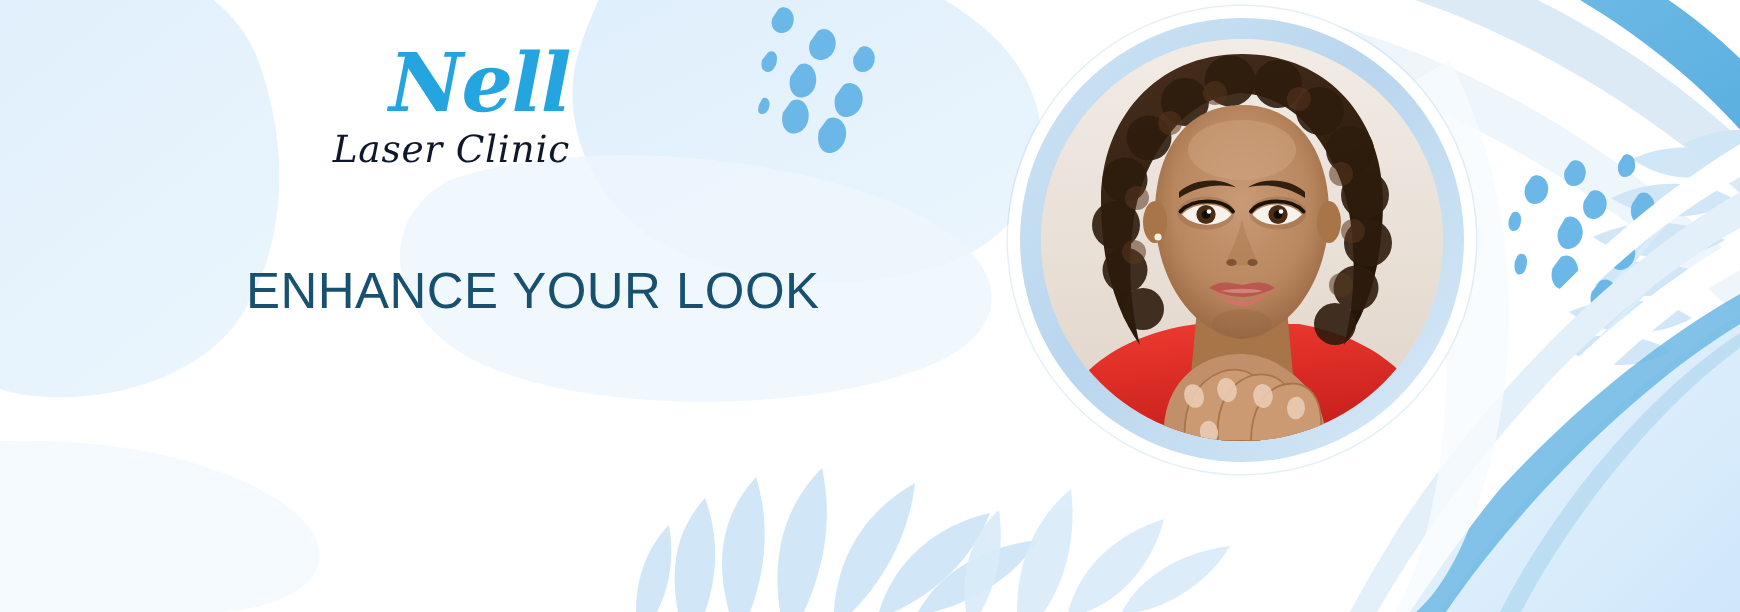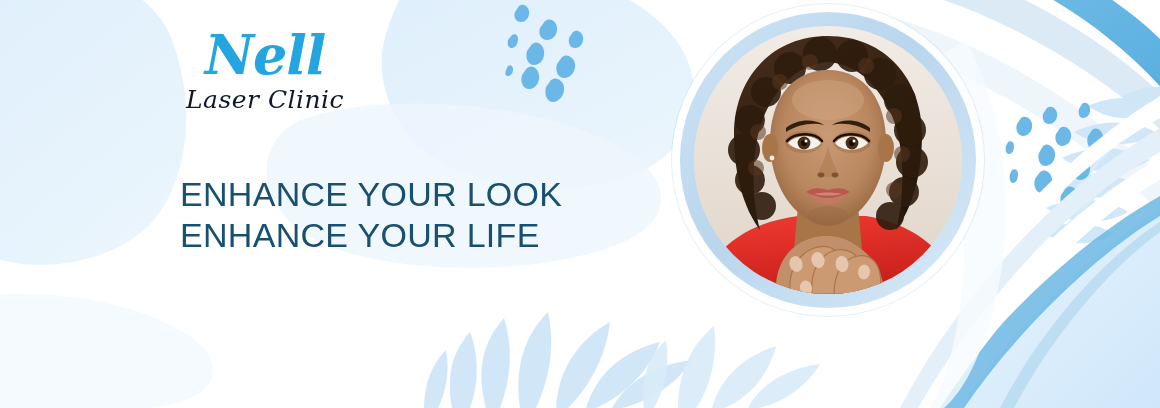--- a/index.html
+++ b/index.html
@@ -24,21 +24,21 @@
     height: 408px;
     display: block;
   }
 
   
   #logo {
     position: absolute;
     left: 150px;
     top: 28px;
     width: 230px;
-    text-align: center;
+    text-align: right;
     z-index: 6;
   }
   #logo-name {
     font-family: "DejaVu Serif", serif;
     font-style: italic;
     font-weight: bold;
     font-size: 54px;
     line-height: 1.0;
     color: #25a5e0;
     letter-spacing: -1px;
@@ -51,21 +51,21 @@
     font-size: 25px;
     line-height: 1.1;
     color: #0f172a;
     margin: 4px 0 0 0;
     letter-spacing: 0.5px;
   }
 
   
   #tagline {
     position: absolute;
-    left: 180px;
+    left: 164px;
     top: 174px;
     z-index: 6;
   }
   .tagline-line {
     font-family: "Liberation Sans", sans-serif;
     font-weight: normal;
     font-size: 34px;
     line-height: 1.22;
     color: #18506f;
     letter-spacing: 0.3px;
@@ -229,21 +229,20 @@
     </g>
   </svg>
 
   <div id="logo">
     <div id="logo-name">Nell</div>
     <div id="logo-sub">Laser Clinic</div>
   </div>
 
   <div id="tagline">
     <div class="tagline-line">ENHANCE YOUR LOOK</div>
-    <div class="tagline-line">ENHANCE YOUR LIFE</div>
   </div>
 
   <div id="portrait-frame">
     <div id="portrait-ring"></div>
     <div id="portrait-clip" title="smiling woman resting chin on hands">
       <svg width="268" height="268" viewBox="0 0 268 268" aria-hidden="true">
         <defs>
           <radialGradient id="gSkin" cx="0.5" cy="0.42" r="0.62">
             <stop offset="0%" stop-color="#c99a76"></stop>
             <stop offset="62%" stop-color="#b9875f"></stop>

